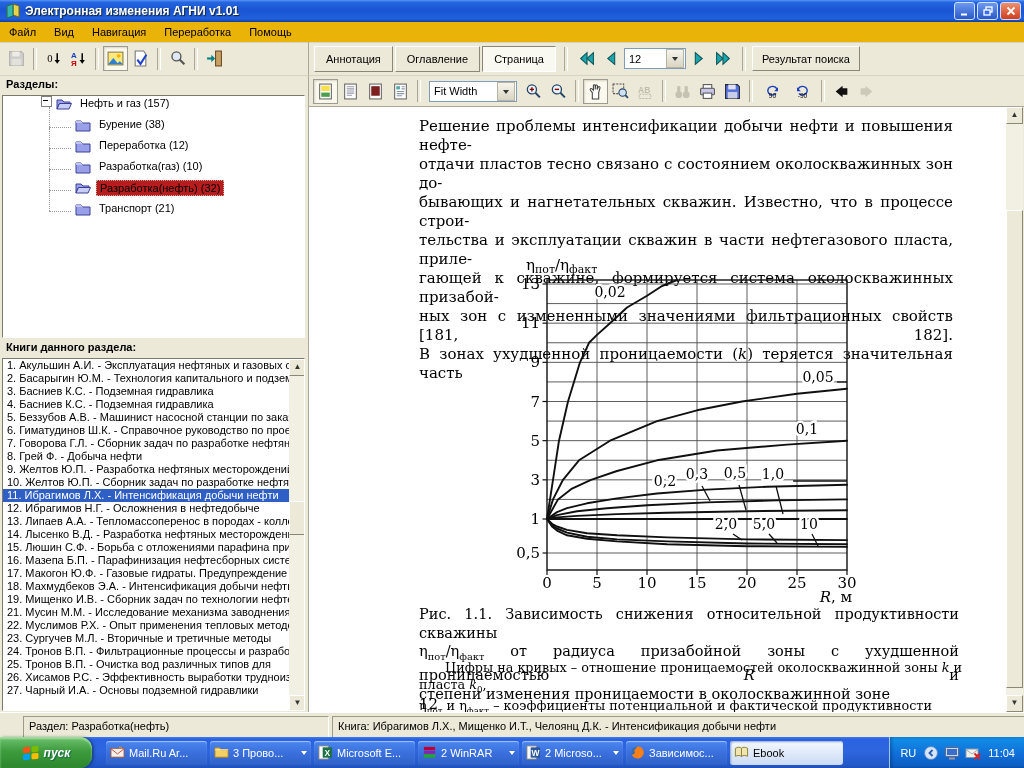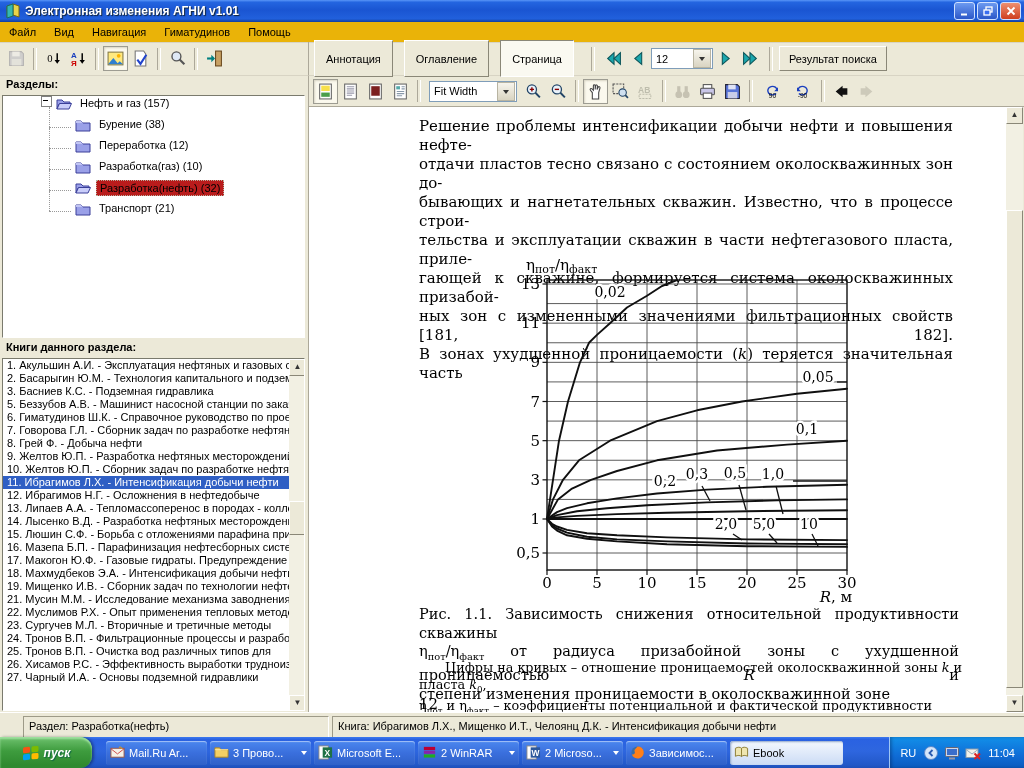--- a/index.html
+++ b/index.html
@@ -30,21 +30,21 @@
   #rt-row2{position:absolute;left:308px;top:76px;width:716px;height:31px;display:flex;align-items:center;
     border-left:1px solid #ACA899;border-bottom:1px solid #ACA899;box-sizing:border-box;padding-left:4px;}
   .tbtn{width:25px;height:25px;border:1px solid transparent;background:transparent;display:flex;align-items:center;justify-content:center;padding:0;}
   .tbtn svg{width:17px;height:17px;}
   .tbtn.wide{width:30px;}
   .tbtn.pressed{border:1px solid #9D9C92;background:#FBF9EE;box-shadow:inset 1px 1px 2px #d8d4c4;}
   .tbtn.disabled{opacity:.55;}
   .tsep{width:2px;height:22px;margin:0 4px;border-left:1px solid #ACA899;border-right:1px solid #fff;}
   .vsep{width:2px;height:24px;margin:0 6px;border-left:1px solid #ACA899;border-right:1px solid #fff;}
 
-  .tab{height:37px;padding:0 11px;margin-right:11px;background:#ECE9D8;border:1px solid;
+  .tab{height:26px;padding:0 11px;margin-right:2px;background:#ECE9D8;border:1px solid;
     border-color:#fff #8a8777 #8a8777 #fff;font-size:11px;}
   .tab.active{background:#FAF9F1;border-color:#8a8777 #fff #fff #8a8777;}
   .pushbtn{height:25px;padding:0 9px;background:#ECE9D8;border:1px solid;border-color:#fff #8a8777 #8a8777 #fff;font-size:11px;}
 
   .combo{height:21px;background:#fff;border:1px solid #7F9DB9;display:flex;align-items:center;box-sizing:border-box;}
   .combo .cval{flex:1;padding:0 4px;font-size:11px;white-space:nowrap;overflow:hidden;}
   .combo .cbtn{width:16px;height:17px;margin:1px;background:linear-gradient(180deg,#f6f4ec,#d9d4c2);border:1px solid #b8b4a2;display:flex;align-items:center;justify-content:center;}
   .combo .cbtn::after{content:"";border:3.5px solid transparent;border-top:4.5px solid #333;margin-top:4px;}
   #page-combo{width:62px;}
   #zoom-combo{width:88px;margin:0 4px;}
@@ -152,21 +152,21 @@
         <svg viewBox="0 0 12 12">
           <path d="M2.5 2.5l7 7M9.5 2.5l-7 7" stroke="#fff" stroke-width="1.8"></path>
         </svg>
       </button>
   </div>
 
   <div id="menubar">
       <span class="menu-item">Файл</span>
       <span class="menu-item">Вид</span>
       <span class="menu-item">Навигация</span>
-      <span class="menu-item">Гиматудинов</span>
+      <span class="menu-item">Переработка</span>
       <span class="menu-item">Помощь</span>
     </div>
 
   <div id="lt-band">
       <button class="tbtn disabled">
         <svg viewBox="0 0 16 16">
           <path d="M1.5 1.5h11l2 2v11h-13z" fill="#b9b9c4" stroke="#8a8a94"></path>
           <rect x="4" y="1.5" width="7" height="4.5" fill="#eee"></rect>
           <rect x="3.5" y="8.5" width="9" height="6" fill="#ddd"></rect>
         </svg>
@@ -421,20 +421,21 @@
         <span class="tlabel">Транспорт (21)</span>
       </div>
     </div>
 
   <div class="panel-h" id="books-h">Книги данного раздела:</div>
   <div class="sunken" id="list-box">
     <div id="list-items">
         <div class="litem">1. Акульшин А.И. - Эксплуатация нефтяных и газовых скважин</div>
         <div class="litem">2. Басарыгин Ю.М. - Технология капитального и подземного ремонта</div>
         <div class="litem">3. Басниев К.С. - Подземная гидравлика</div>
+        <div class="litem">4. Басниев К.С. - Подземная гидравлика</div>
         <div class="litem">5. Беззубов А.В. - Машинист насосной станции по закачке воды</div>
         <div class="litem">6. Гиматудинов Ш.К. - Справочное руководство по проектированию</div>
         <div class="litem">7. Говорова Г.Л. - Сборник задач по разработке нефтяных</div>
         <div class="litem">8. Грей Ф. - Добыча нефти</div>
         <div class="litem">9. Желтов Ю.П. - Разработка нефтяных месторождений</div>
         <div class="litem">10. Желтов Ю.П. - Сборник задач по разработке нефтяных</div>
         <div class="litem sel">11. Ибрагимов Л.Х. - Интенсификация добычи нефти</div>
         <div class="litem">12. Ибрагимов Н.Г. - Осложнения в нефтедобыче</div>
         <div class="litem">13. Липаев А.А. - Тепломассоперенос в породах - коллекторах</div>
         <div class="litem">14. Лысенко В.Д. - Разработка нефтяных месторождений</div>

